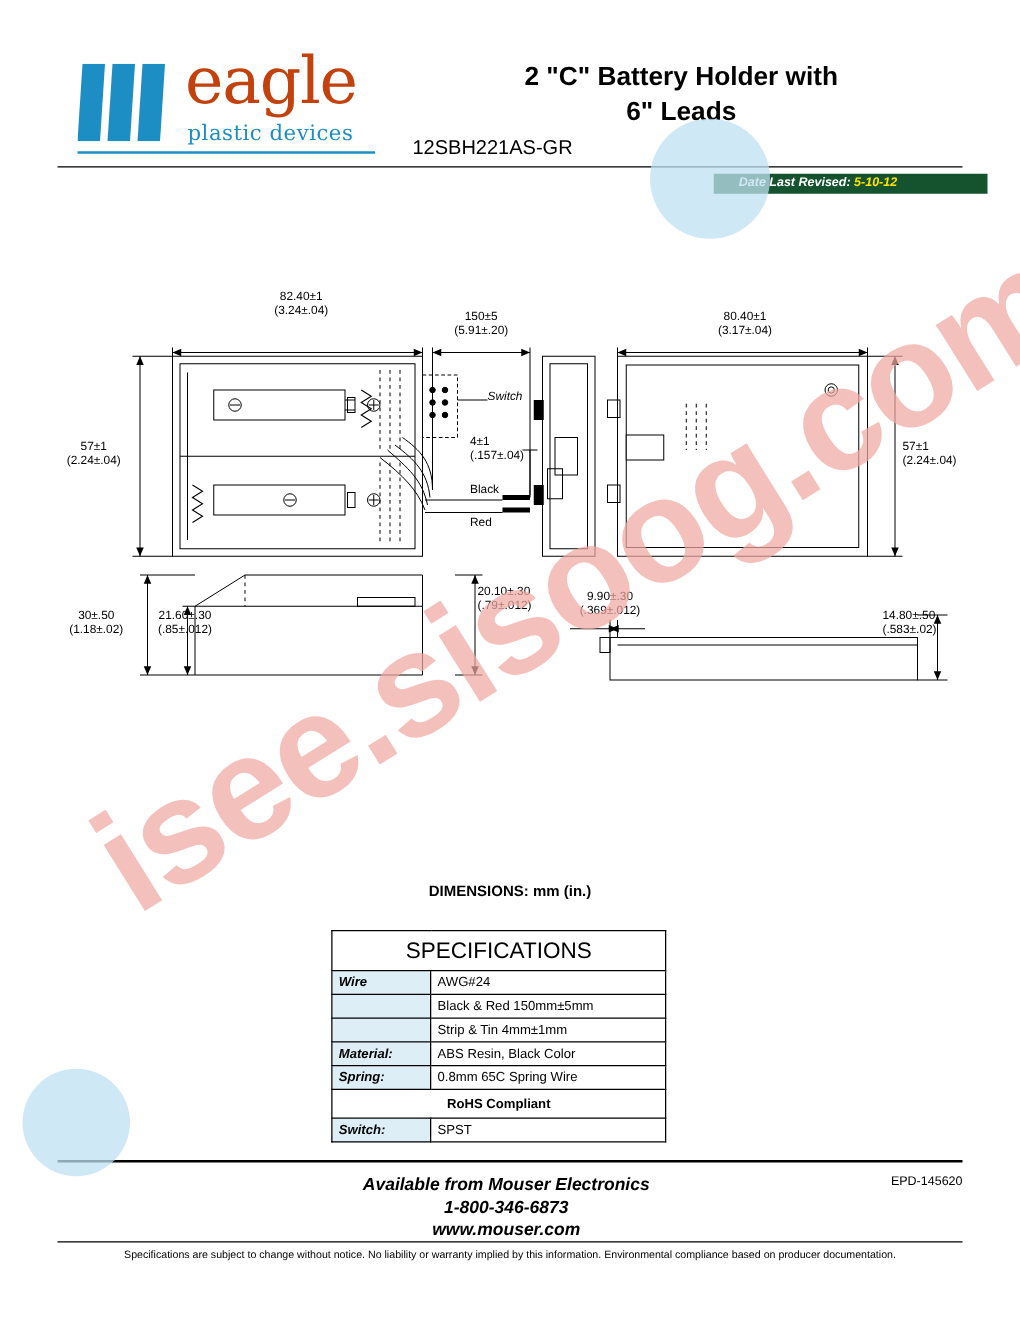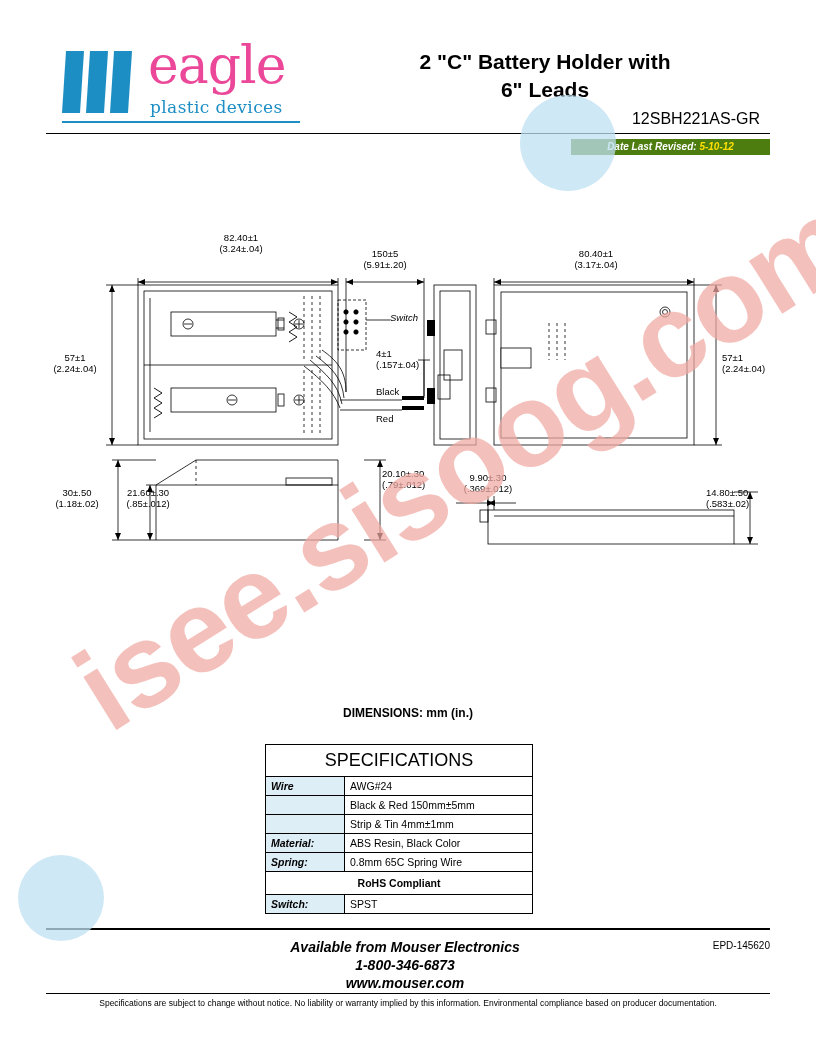--- a/index.html
+++ b/index.html
@@ -61,21 +61,21 @@
     top: 45px;
     width: 250px;
     height: 78px;
   }
   .logo-bars { position: absolute; left: 0; top: 6px; }
   .logo-word {
     position: absolute;
     left: 86px; top: -10px;
     font-family: "DejaVu Serif", serif;
     font-size: 52px;
-    color: #ec4899;
+    color: #c2410c;
     letter-spacing: -1px;
   }
   .logo-sub {
     position: absolute;
     left: 88px; top: 52px;
     font-family: "DejaVu Serif", serif;
     font-size: 17px;
     color: #1c8ec4;
     letter-spacing: 0.4px;
   }
@@ -95,37 +95,37 @@
     font-size: 21px;
     font-weight: bold;
     color: #000;
     line-height: 28px;
   }
   .partno {
     position: absolute;
     left: 330px;
     top: 110px;
     width: 430px;
-    text-align: right;
+    text-align: left;
     font-size: 16px;
     color: #000;
   }
   .date-box {
     position: absolute;
     left: 571px;
     top: 139px;
     width: 199px;
     height: 16px;
-    background: #4d7c0f;
+    background: #14532d;
     color: #fff;
     font-size: 10px;
     font-weight: bold;
     font-style: italic;
     line-height: 16px;
-    text-align: center;
+    padding-left: 20px;
   }
   .date-box .dval { color: #ffe000; }
 
   .hdr-rule {
     position: absolute;
     left: 46px; top: 133px;
     width: 724px; height: 1px;
     background: #000;
   }
 

